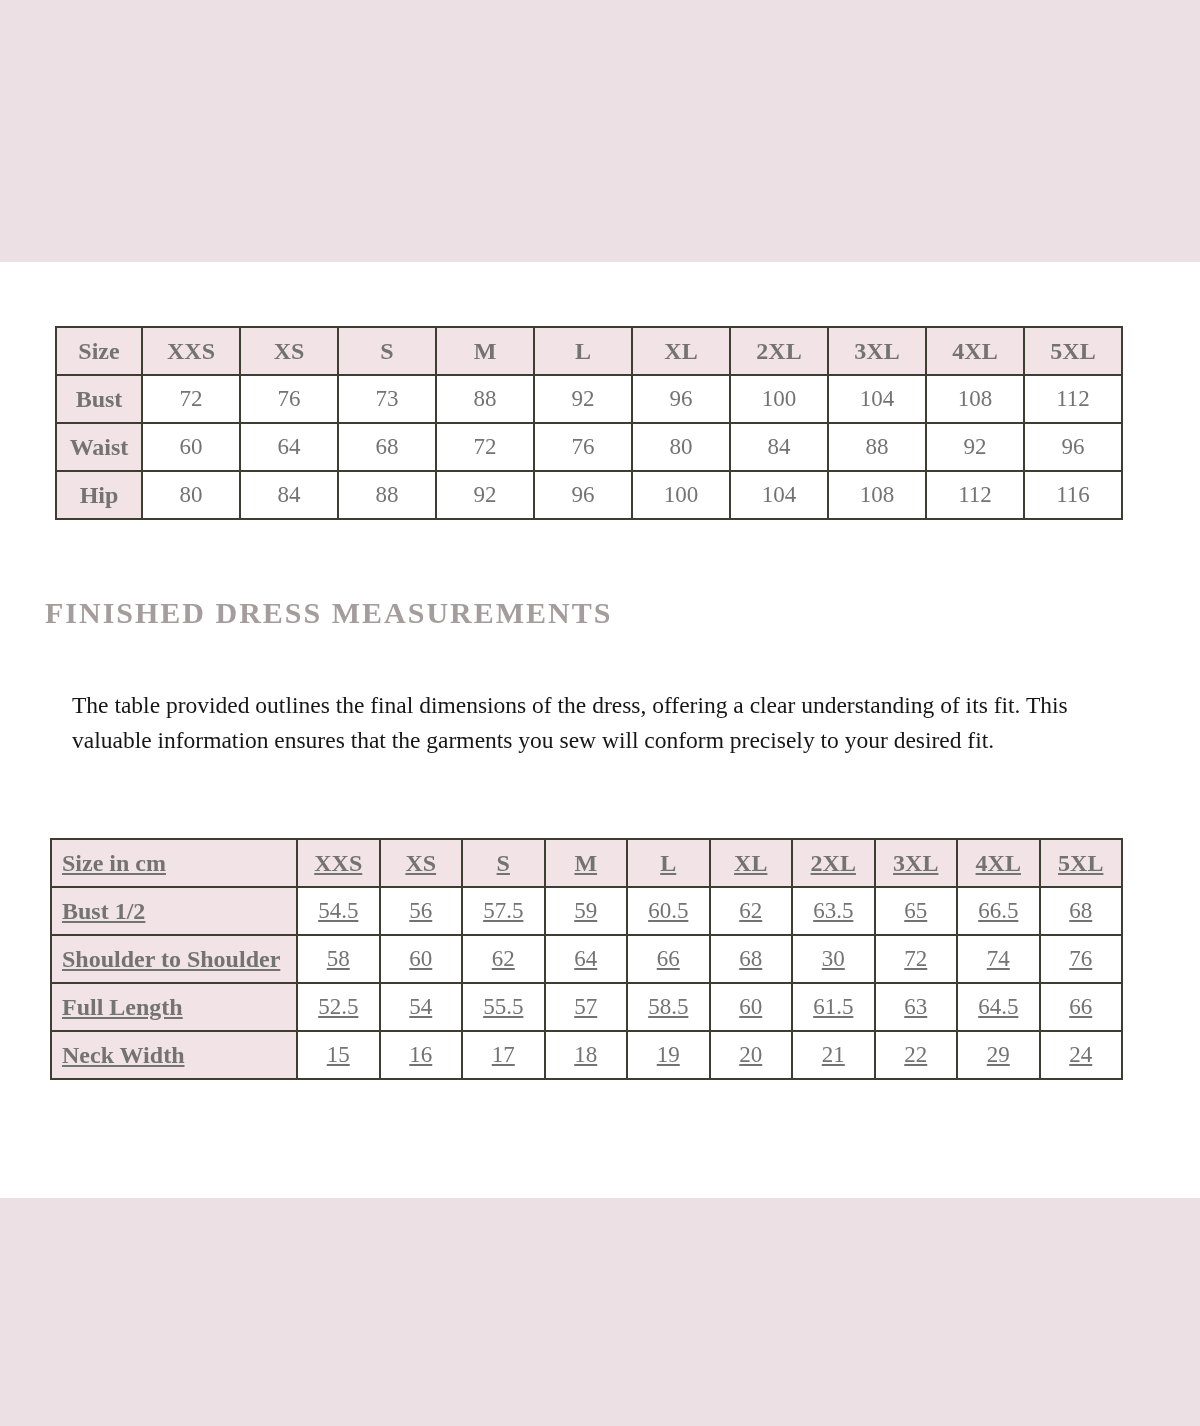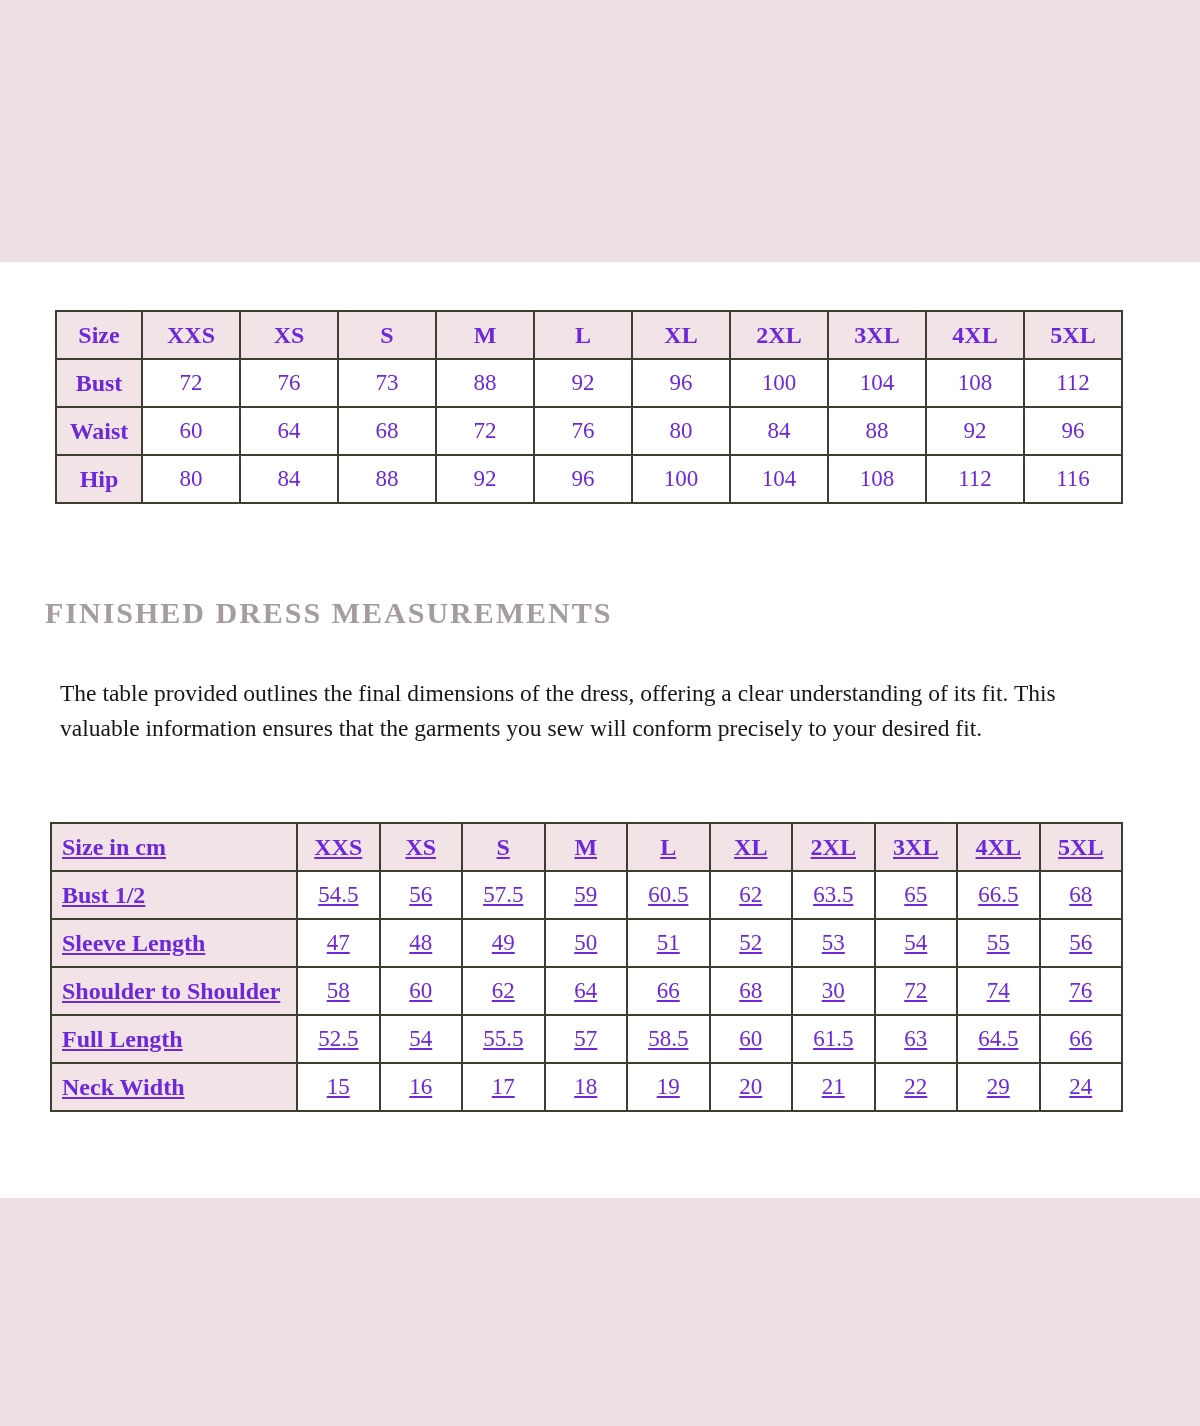--- a/index.html
+++ b/index.html
@@ -8,21 +8,22 @@
 
   .band{position:absolute;left:0;width:100%;background:#ece0e4;}
   .band-top{top:0;height:262px;}
   .band-bottom{bottom:0;height:228px;}
 
   table.size-chart{
     position:absolute;
     border-collapse:collapse;
     table-layout:fixed;
     background:#ffffff;
-    color:#6d28d9;
+    color:#737373;
+    margin-top:16px;
   }
   table.size-chart th, table.size-chart td{
     border:2px solid #3e3d31;
     text-align:center;
     vertical-align:middle;
     height:46px;
     padding:0 4px;
     overflow:hidden;
   }
   table.size-chart th{
@@ -55,21 +56,21 @@
     font-size:30px;
     font-weight:bold;
     letter-spacing:2px;
     color:#a49c9d;
   }
   .section-paragraph{
     position:absolute;
     left:56px;
     top:672px;
     width:1064px;
-    margin:4px;
+    margin:16px;
     font-size:23.5px;
     line-height:35px;
     color:#161616;
   }
 </style>
 </head>
 <body>
 
 <div class="page" data-name="size-guide-page">
 
@@ -171,33 +172,20 @@
           <td data-name="measurement-value-cell">57.5</td>
           <td data-name="measurement-value-cell">59</td>
           <td data-name="measurement-value-cell">60.5</td>
           <td data-name="measurement-value-cell">62</td>
           <td data-name="measurement-value-cell">63.5</td>
           <td data-name="measurement-value-cell">65</td>
           <td data-name="measurement-value-cell">66.5</td>
           <td data-name="measurement-value-cell">68</td>
         </tr>
         <tr data-name="table-row">
-          <th data-name="row-label-cell">Sleeve Length</th>
-          <td data-name="measurement-value-cell">47</td>
-          <td data-name="measurement-value-cell">48</td>
-          <td data-name="measurement-value-cell">49</td>
-          <td data-name="measurement-value-cell">50</td>
-          <td data-name="measurement-value-cell">51</td>
-          <td data-name="measurement-value-cell">52</td>
-          <td data-name="measurement-value-cell">53</td>
-          <td data-name="measurement-value-cell">54</td>
-          <td data-name="measurement-value-cell">55</td>
-          <td data-name="measurement-value-cell">56</td>
-        </tr>
-        <tr data-name="table-row">
           <th data-name="row-label-cell">Shoulder to Shoulder</th>
           <td data-name="measurement-value-cell">58</td>
           <td data-name="measurement-value-cell">60</td>
           <td data-name="measurement-value-cell">62</td>
           <td data-name="measurement-value-cell">64</td>
           <td data-name="measurement-value-cell">66</td>
           <td data-name="measurement-value-cell">68</td>
           <td data-name="measurement-value-cell">30</td>
           <td data-name="measurement-value-cell">72</td>
           <td data-name="measurement-value-cell">74</td>

